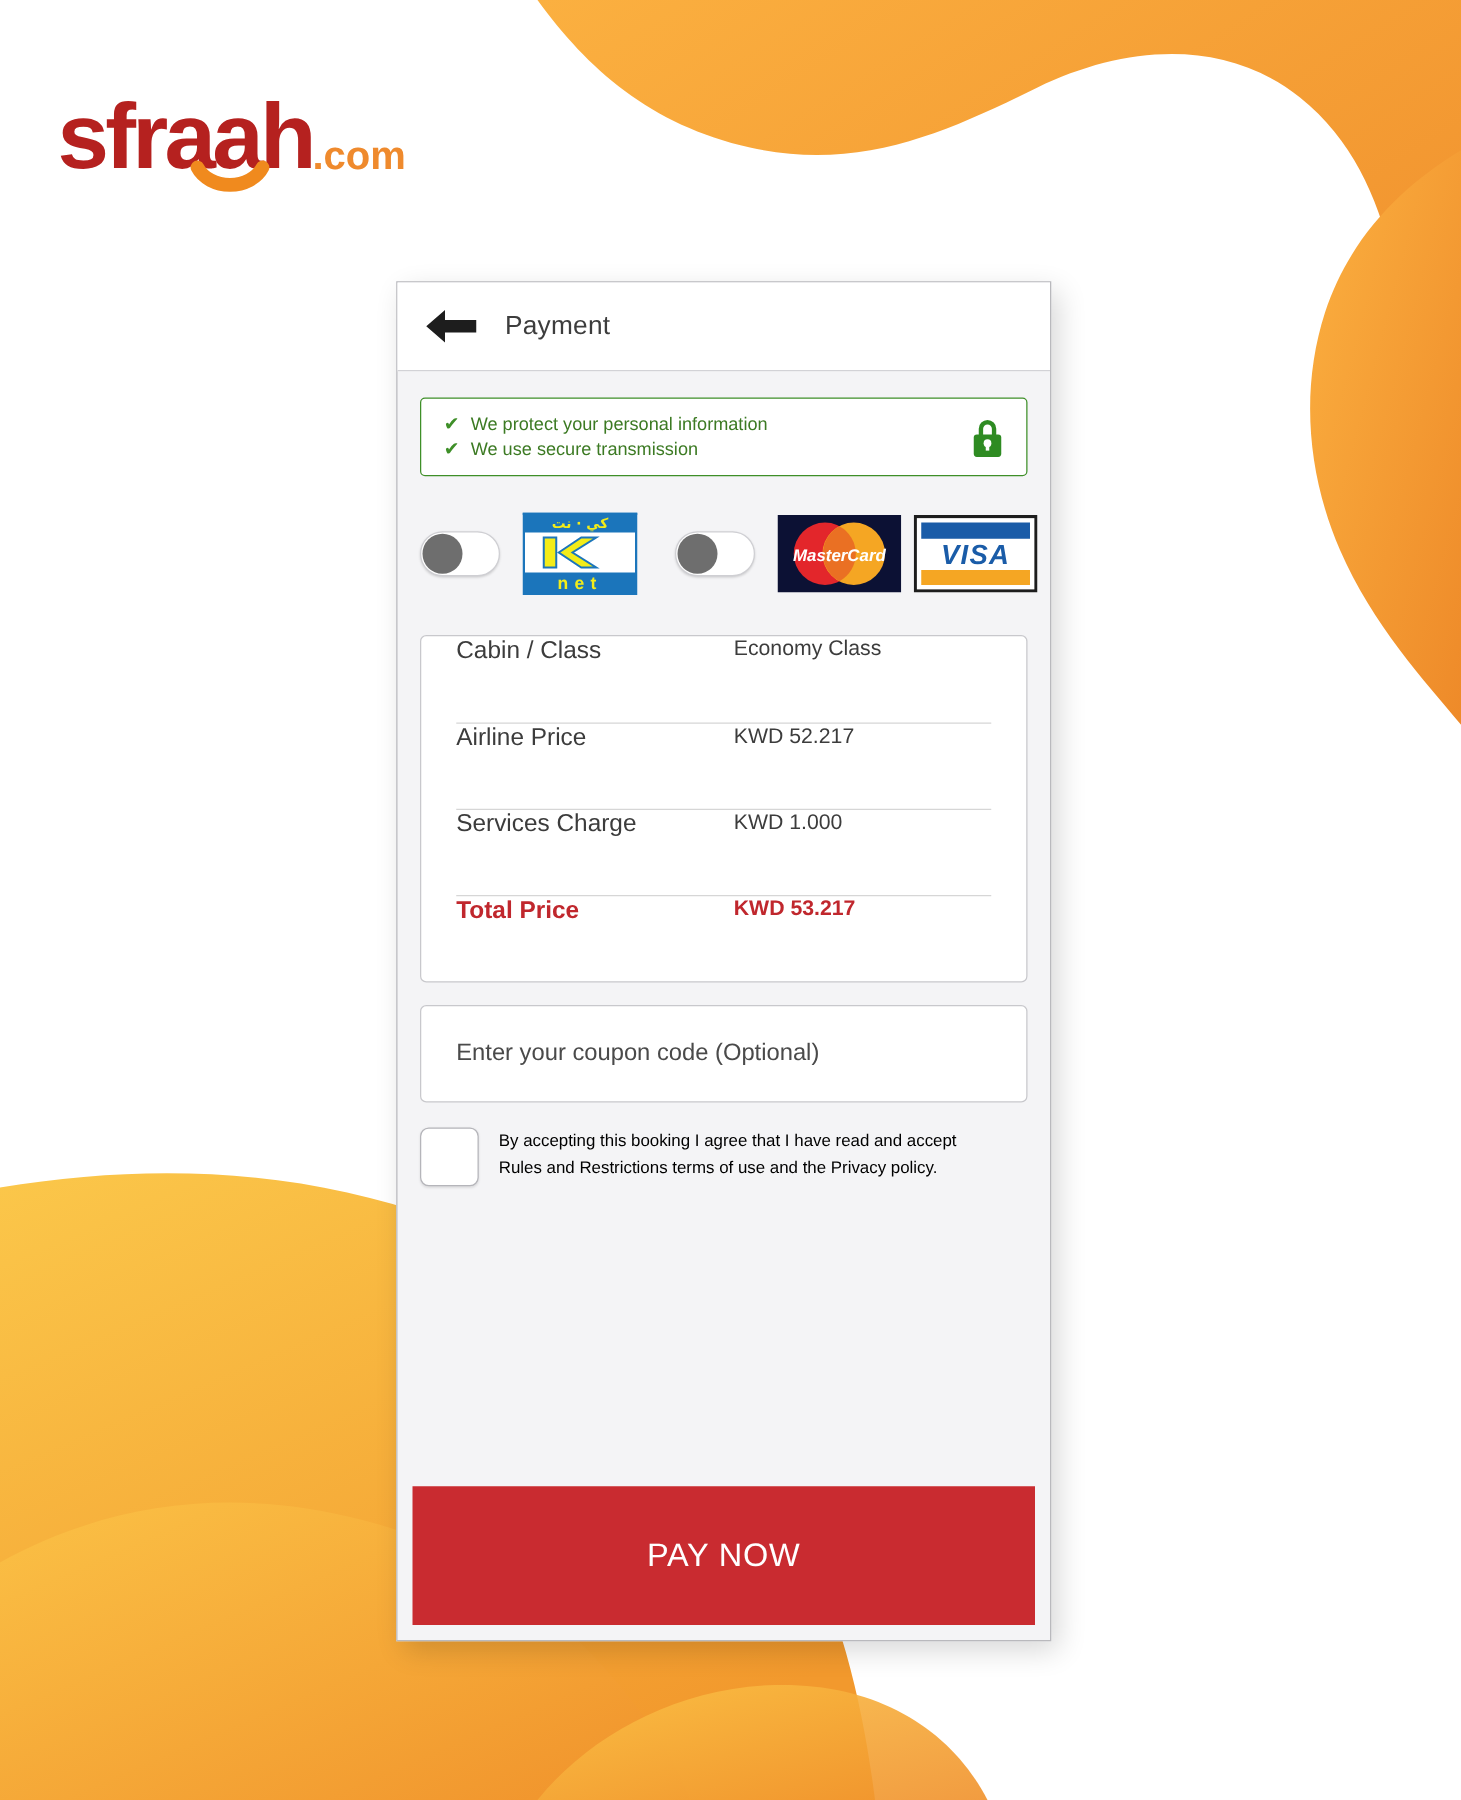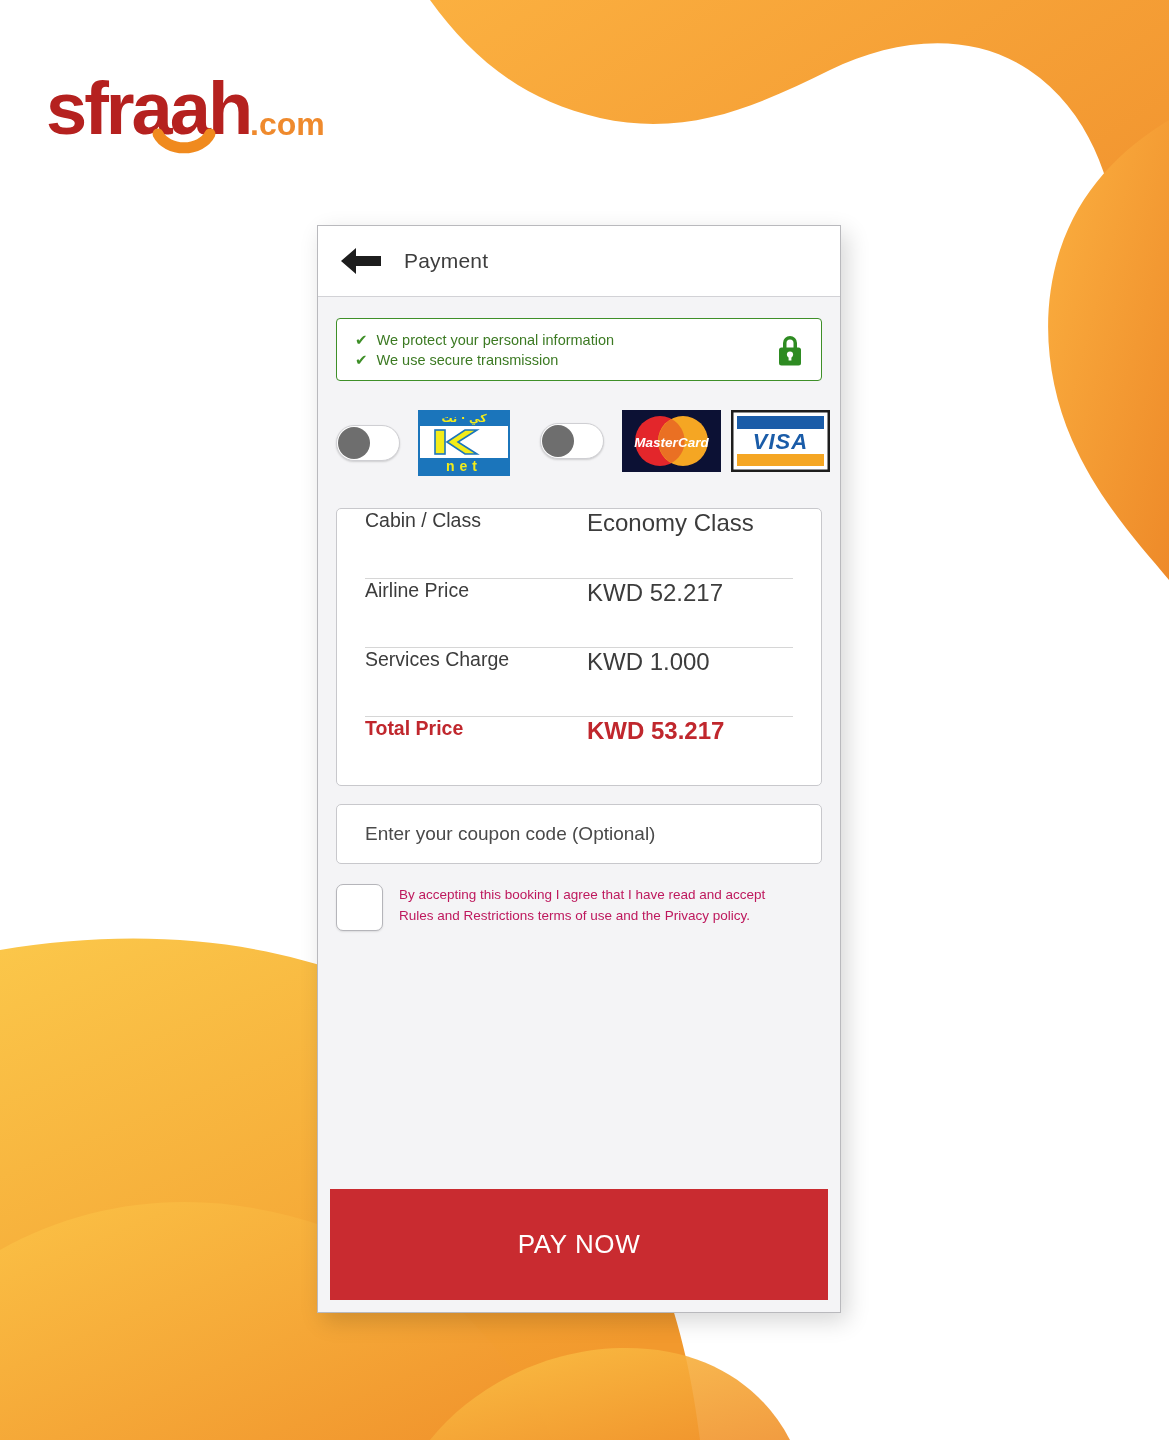--- a/index.html
+++ b/index.html
@@ -102,21 +102,21 @@
     margin-top: 30px;
     font-size: 20.5px;
     color: #2d2d2d;
     letter-spacing: .1px;
   }
 
   
   .pay-options {
     margin-top: 29px;
     display: flex;
-    align-items: flex-start;
+    align-items: center;
   }
   .pay-group { display: flex; align-items: center; }
   .pay-group + .pay-group { margin-left: 30px; }
 
   .toggle {
     width: 64px;
     height: 36px;
     border-radius: 18px;
     background: #ffffff;
     border: 1px solid #cfcfd3;
@@ -154,33 +154,33 @@
     align-items: flex-start;
     height: 69px;
   }
   .price-row + .price-row { border-top: 1px solid #d6d6d6; }
   .price-label {
     width: 222px;
     font-size: 19.5px;
     color: #3c3c3c;
   }
   .price-value {
-    font-size: 24px;
+    font-size: 17px;
     color: #3c3c3c;
   }
   .price-row.total .price-label,
   .price-row.total .price-value {
     color: #c0272d;
     font-weight: bold;
   }
 
   
   .coupon-field {
     margin-top: 18px;
-    height: 60px;
+    height: 78px;
     background: #ffffff;
     border: 1px solid #c8c8cc;
     border-radius: 5px;
     display: flex;
     align-items: center;
     padding: 0 28px;
     font-size: 19px;
     color: #4a4a4a;
   }
   .coupon-placeholder { color: #4a4a4a; }
@@ -197,21 +197,21 @@
     flex: none;
     background: #ffffff;
     border: 1px solid #b5b5ba;
     border-radius: 7px;
     box-shadow: 0 1px 2px rgba(0,0,0,0.10);
   }
   .terms-text {
     margin-left: 16px;
     font-size: 13.5px;
     line-height: 21px;
-    color: #be185d;
+    color: #000000;
     max-width: 390px;
   }
 
   
   .pay-now {
     flex: none;
     height: 111px;
     margin: 0 12px 12px 12px;
     background: #c92b30;
     color: #ffffff;

